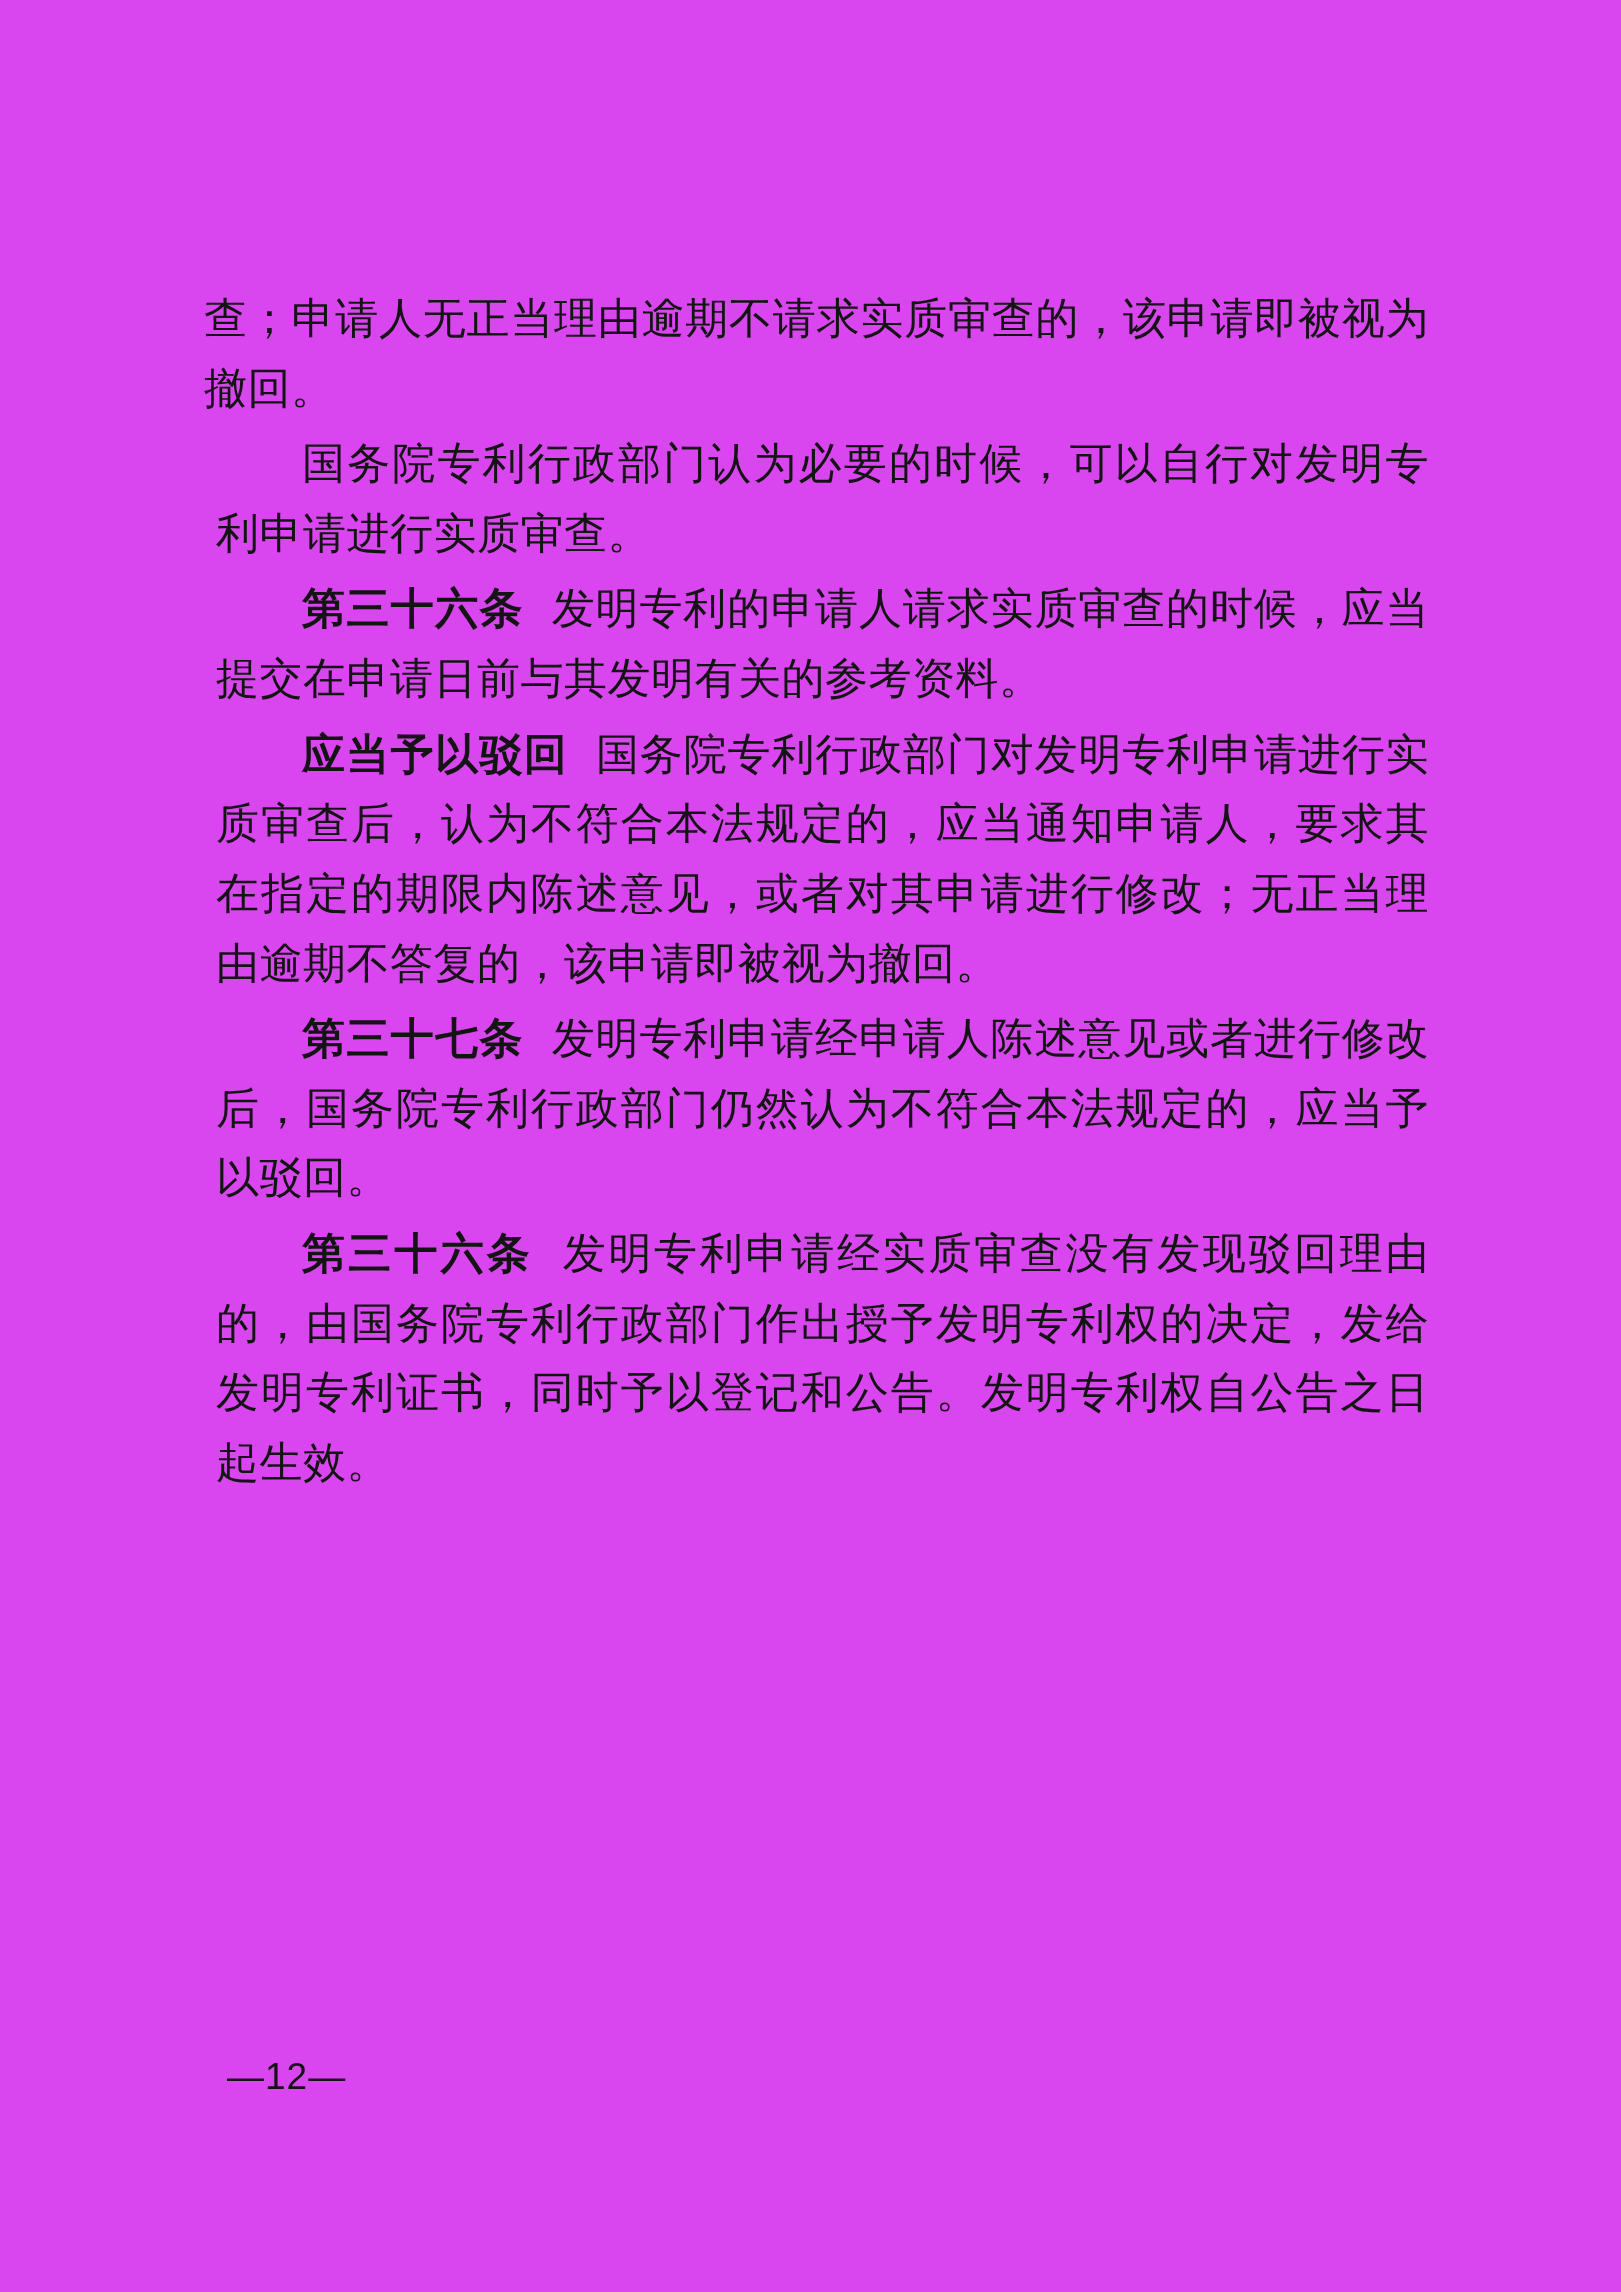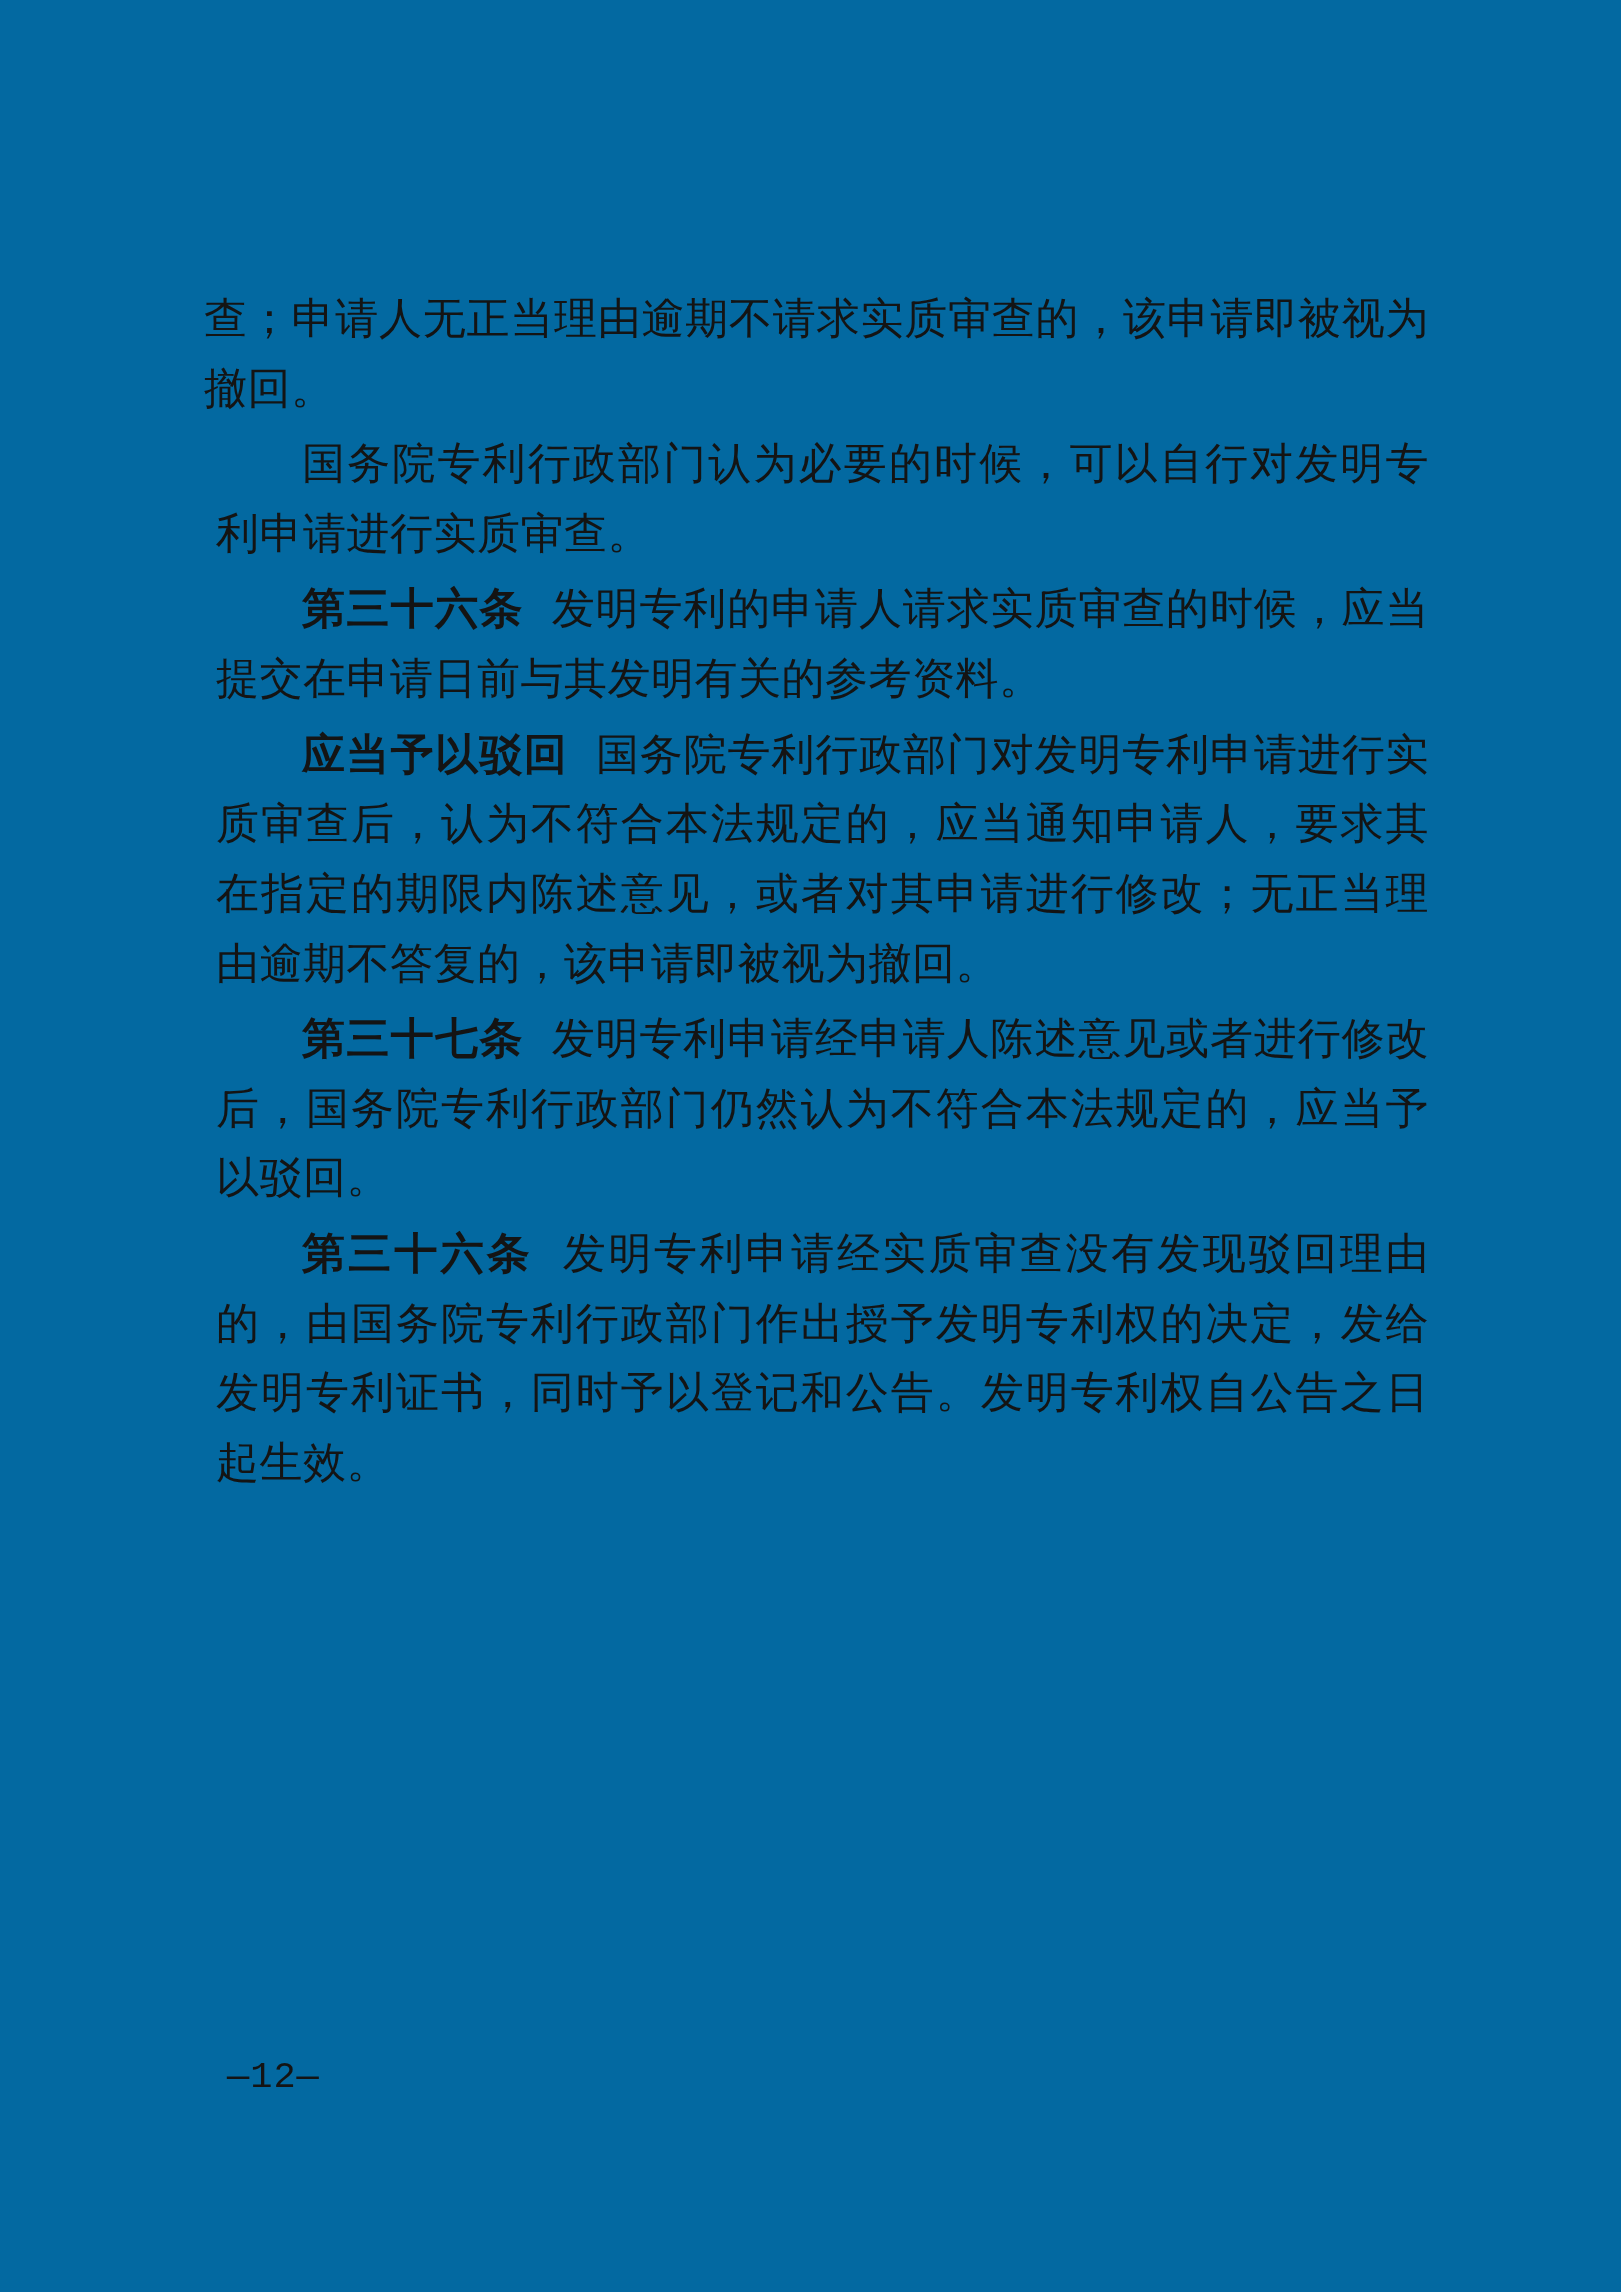--- a/index.html
+++ b/index.html
@@ -8,21 +8,21 @@
     background: #ffffff;
   }
   body {
     font-family: "DejaVu Serif", "Liberation Serif", serif;
     color: #1a1a1a;
   }
   .page {
     position: relative;
     width: 1621px;
     height: 2293px;
-    background: #0369a1;
+    background: #d946ef;
     box-sizing: border-box;
     overflow: hidden;
   }
   .content {
     position: absolute;
     left: 204px;
     top: 284px;
     width: 1225px;
   }
   .para {
@@ -52,21 +52,21 @@
     left: 0;
     right: 0;
     top: 2056px;
     text-align: left;
     padding-left: 227px;
   }
   .page-number {
     font-size: 37px;
     color: #141414;
     letter-spacing: 1px;
-    font-family: Liberation Mono, monospace;
+    font-family: Liberation Sans, sans-serif;
   }
 </style>
 </head>
 <body>
 
 <div class="page">
   <div class="content">
 
     <p class="para">
       <span>查；申请人无正当理由逾期不请求实质审查的，该申请即被视为撤回。</span>

